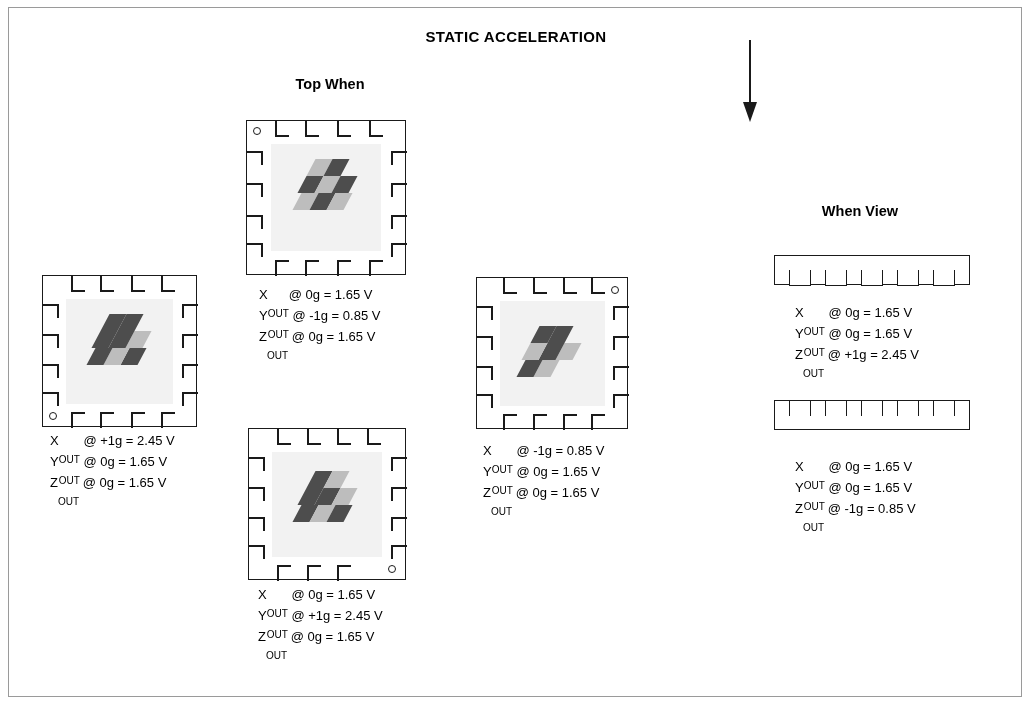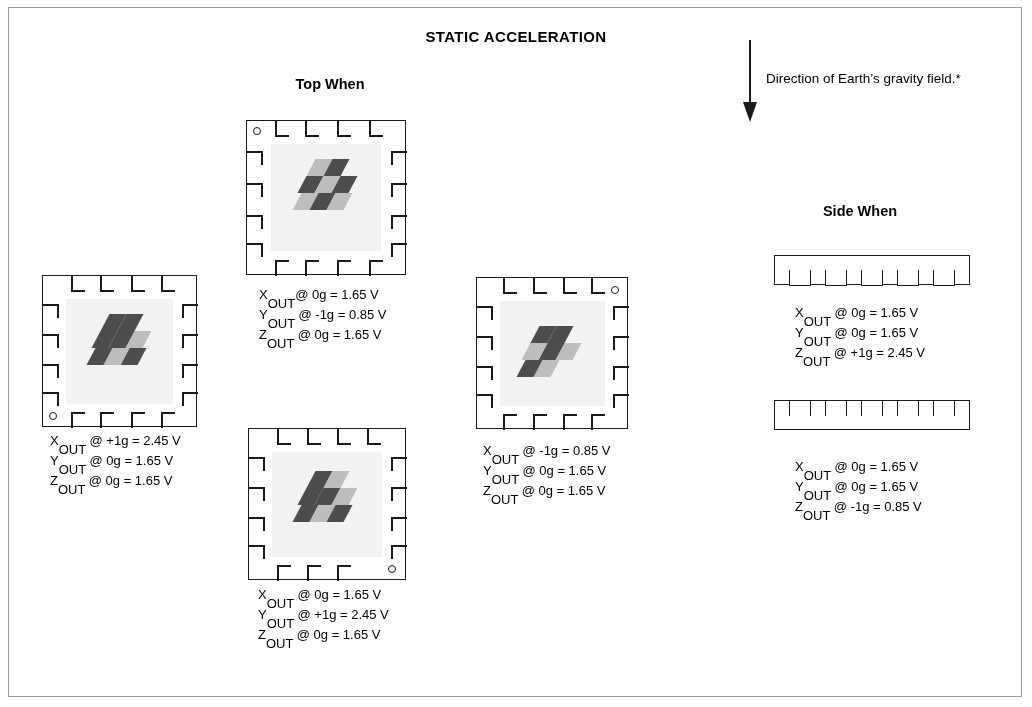--- a/index.html
+++ b/index.html
@@ -44,24 +44,24 @@
     text-align: center;
   }
   .caption {
     position: absolute;
     font-size: 13px;
     line-height: 20px;
     white-space: nowrap;
   }
   .caption .ln { display: block; }
   .caption sub {
-    font-size: 13px;
+    font-size: 10px;
     vertical-align: baseline;
     position: relative;
-    top: 9px;
+    top: 18px;
   }
   .footnote {
     position: absolute;
     left: 0;
     top: 668px;
     width: 1032px;
     text-align: center;
     font-size: 13.5px;
   }
   .gravity-note {
@@ -141,29 +141,28 @@
 <body>
 
 <div id="page">
 
   <div class="frame"></div>
 
   <div class="title">STATIC ACCELERATION</div>
 
   <div class="view-label" style="left:250px; top:76px; width:160px;">Top When</div>
 
-  <div class="view-label" style="left:780px; top:203px; width:160px;">Side When</div>
+  <div class="view-label" style="left:780px; top:203px; width:160px;">When View</div>
 
   <div class="arrow-wrap">
     <svg width="28" height="84" viewBox="0 0 28 84">
       <line x1="14" y1="0" x2="14" y2="68" stroke="#1a1a1a" stroke-width="2"></line>
       <polygon points="14,82 7,62 21,62" fill="#1a1a1a"></polygon>
     </svg>
   </div>
-  <div class="gravity-note">Direction of Earth’s gravity field.*</div>
 
   <div class="chip" style="left:246px; top:120px; width:160px; height:155px;">
     <div class="inner"></div>
     <div class="dot" style="left:6px; top:6px;"></div>
 
     <div class="pin" style="left:28px;  top:0;   width:2px; height:16px;"></div>
     <div class="pin" style="left:28px;  top:14px;width:14px;height:2px;"></div>
     <div class="pin" style="left:58px;  top:0;   width:2px; height:16px;"></div>
     <div class="pin" style="left:58px;  top:14px;width:14px;height:2px;"></div>
     <div class="pin" style="left:90px;  top:0;   width:2px; height:16px;"></div>

